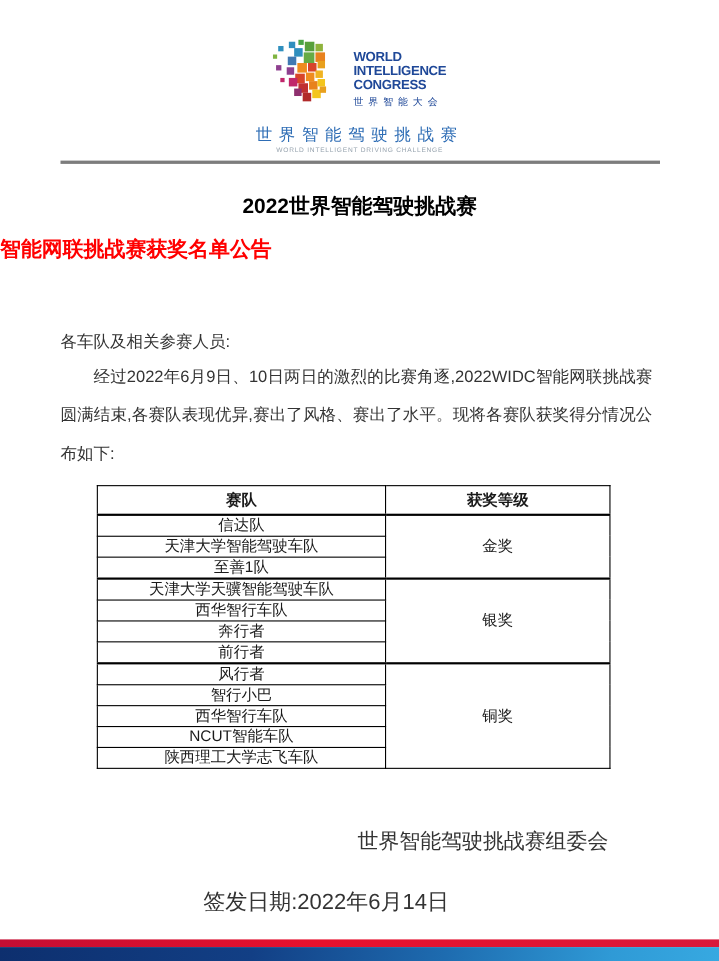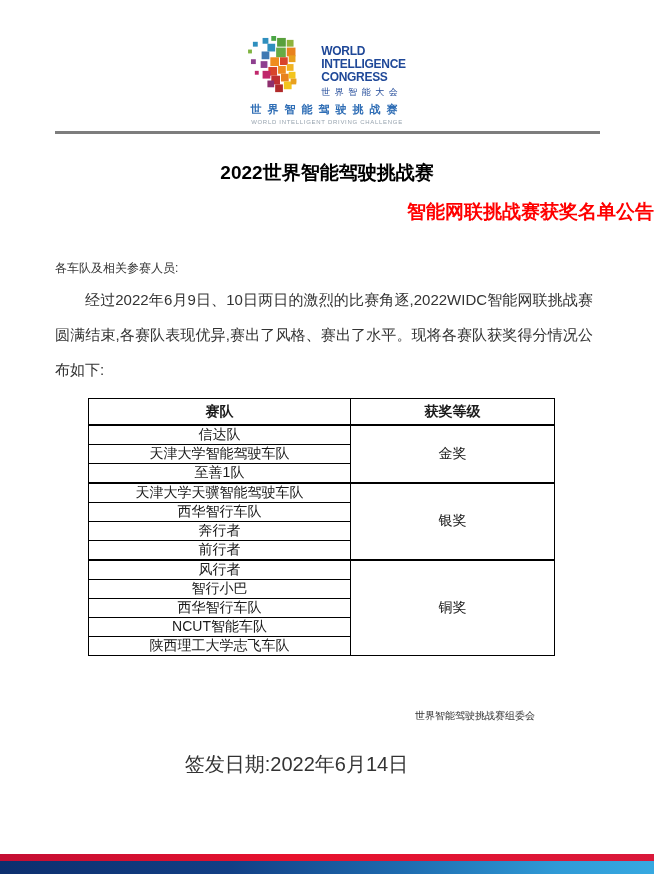--- a/index.html
+++ b/index.html
@@ -27,51 +27,51 @@
   .logo-cn {
     color: var(--logo-blue, #1f4898);
     font-weight: normal;
     font-size: 9px;
     letter-spacing: 4.5px;
     margin-top: 3px;
     white-space: nowrap;
   }
   .event-cn {
     color: var(--event-blue, #2e6db5);
-    font-size: 11px;
-    font-weight: bold;
+    font-size: 15px;
+    font-weight: normal;
     letter-spacing: 6px;
-    margin-top: 3px;
+    margin-top: 14px;
   }
   .event-en {
     color: var(--event-en-gray, #97a3ae);
     font-size: 6px;
     letter-spacing: 0.7px;
     margin-top: 2px;
   }
   
   .rule { height: 3px; background: var(--rule-gray, #7d7d7d); margin: 6px 54px 0 55px; }
   
   .doc-title {
     margin-top: 26px;
     text-align: center;
     font-size: 19px;
     font-weight: bold;
     color: #000;
   }
   .doc-subtitle {
     margin-top: 13px;
-    text-align: right;
+    text-align: left;
     font-size: 19px;
     font-weight: bold;
     color: var(--subtitle-red, #ff0000);
   }
   
   .body-text { margin-left: 55px; width: 540px; color: var(--text, #333); }
-  .salutation { margin-top: 33px; font-size: 12px; line-height: 20px; }
+  .salutation { margin-top: 61px; font-size: 15px; line-height: 20px; }
   .paragraph  {
     margin-top: 4px;
     font-size: 15px;
     line-height: 35px;
     text-indent: 2em;
     text-align: justify;
     width: 538px;
   }
   
   table.award-table {
@@ -90,21 +90,21 @@
     height: 14px;
     padding: 0 2px;
     overflow: hidden;
     white-space: nowrap;
   }
   .award-table th { font-weight: bold; height: 26px; border-bottom-width: 2px; }
   .award-table col.c1 { width: 262px; }
   .award-table col.c2 { width: 204px; }
   .award-table tr.group-start td { border-top-width: 2px; }
   
-  .signature { margin: 53px 60px 0 0; text-align: right; font-size: 10px; color: var(--text, #333); }
+  .signature { margin: 53px 42px 0 0; text-align: right; font-size: 19px; color: var(--text, #333); }
   .issue-date { margin: 28px 57px 0 0; text-align: center; font-size: 20px; color: var(--text, #333); }
   
   .bottom-bar { position: absolute; left: 0; right: 0; bottom: 0; }
   .bar-red {
     height: 7px;
     background: linear-gradient(to right, #c40e33, var(--bar-red, #e8112d) 45%, #d9183a);
   }
   .bar-blue {
     height: 13px;
     background: linear-gradient(100deg,

